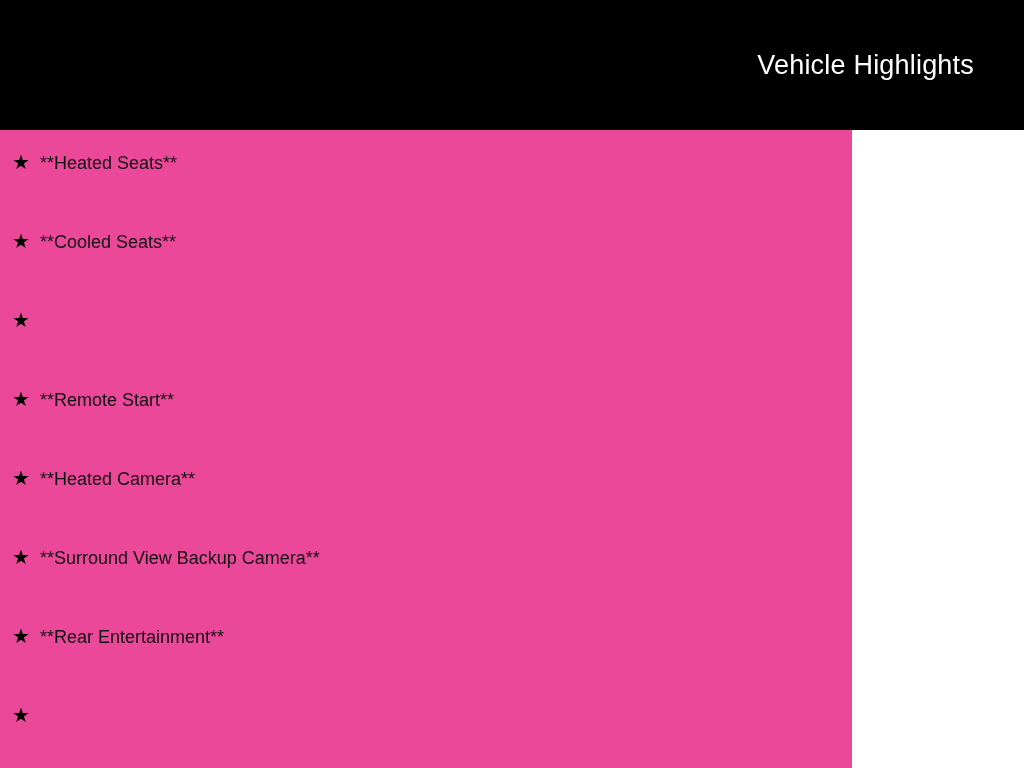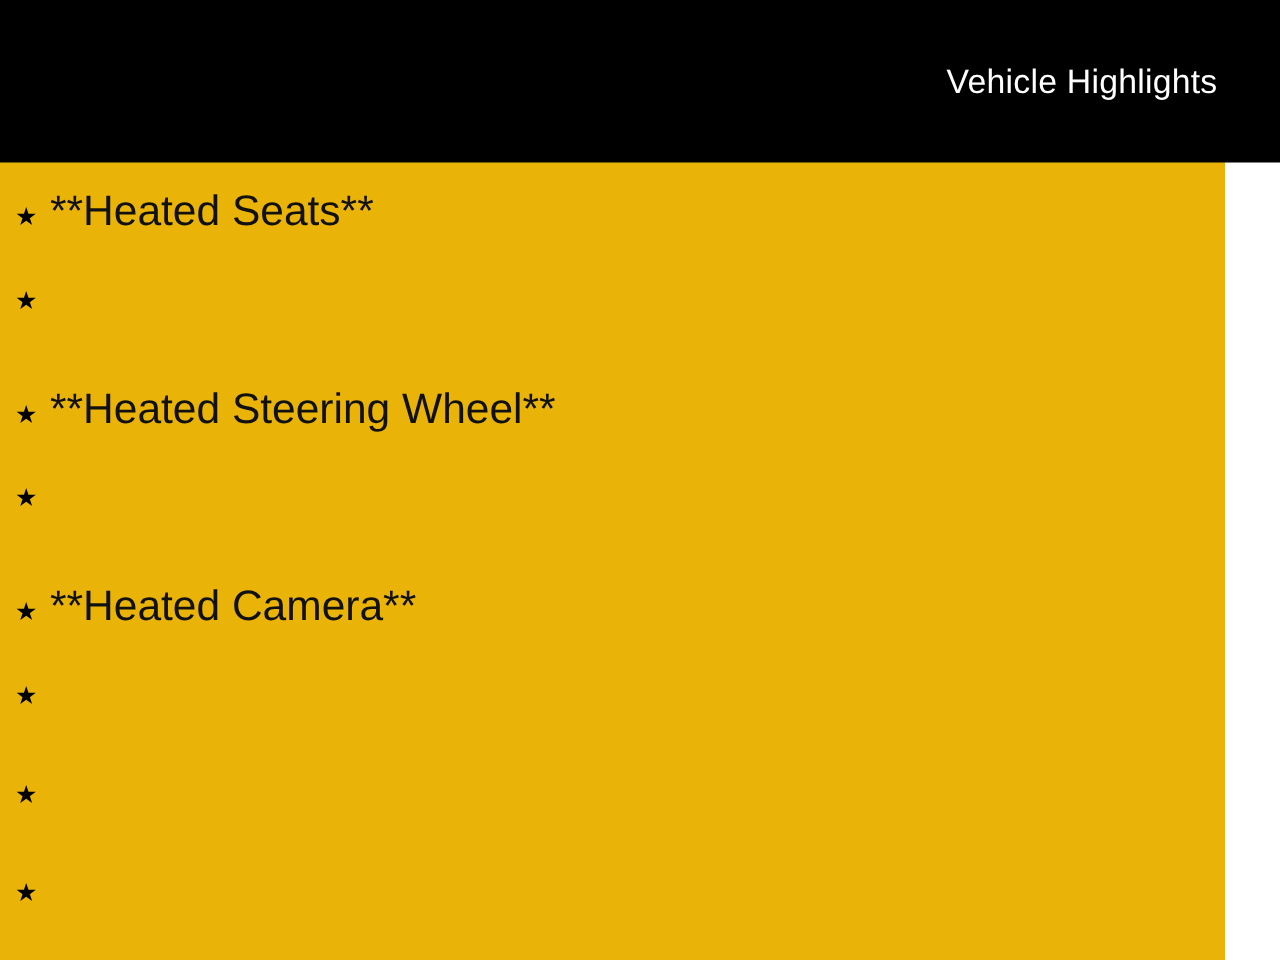--- a/index.html
+++ b/index.html
@@ -8,23 +8,23 @@
   }
   body {
     width: 1024px;
     height: 768px;
     background: #ffffff;
     font-family: "Liberation Sans", sans-serif;
     overflow: hidden;
   }
   .page {
     position: relative;
-    width: 980px;
+    width: 852px;
     height: 768px;
-    background: #eab308;
+    background: #ec4899;
   }
   .header-bar {
     width: 1024px;
     height: 130px;
     background: #000000;
     display: flex;
     align-items: center;
     justify-content: flex-end;
     box-sizing: border-box;
     padding-right: 50px;
@@ -52,21 +52,21 @@
   .star-icon {
     color: #000000;
     font-size: 20px;
     line-height: 1;
     width: 28px;
     flex: 0 0 28px;
     display: block;
   }
   .highlight-label {
     color: #111111;
-    font-size: 34px;
+    font-size: 18px;
     font-weight: 400;
     line-height: 1;
     white-space: nowrap;
   }
 </style>
 </head>
 <body>
 
 <div class="page">
 
@@ -76,42 +76,45 @@
 
   <ul class="highlights-list">
 
     <li class="highlight-item">
       <span class="star-icon">★</span>
       <span class="highlight-label">**Heated Seats**</span>
     </li>
 
     <li class="highlight-item">
       <span class="star-icon">★</span>
+      <span class="highlight-label">**Cooled Seats**</span>
     </li>
 
     <li class="highlight-item">
       <span class="star-icon">★</span>
-      <span class="highlight-label">**Heated Steering Wheel**</span>
     </li>
 
     <li class="highlight-item">
       <span class="star-icon">★</span>
+      <span class="highlight-label">**Remote Start**</span>
     </li>
 
     <li class="highlight-item">
       <span class="star-icon">★</span>
       <span class="highlight-label">**Heated Camera**</span>
     </li>
 
     <li class="highlight-item">
       <span class="star-icon">★</span>
+      <span class="highlight-label">**Surround View Backup Camera**</span>
     </li>
 
     <li class="highlight-item">
       <span class="star-icon">★</span>
+      <span class="highlight-label">**Rear Entertainment**</span>
     </li>
 
     <li class="highlight-item">
       <span class="star-icon">★</span>
     </li>
 
   </ul>
 
 </div>
 

